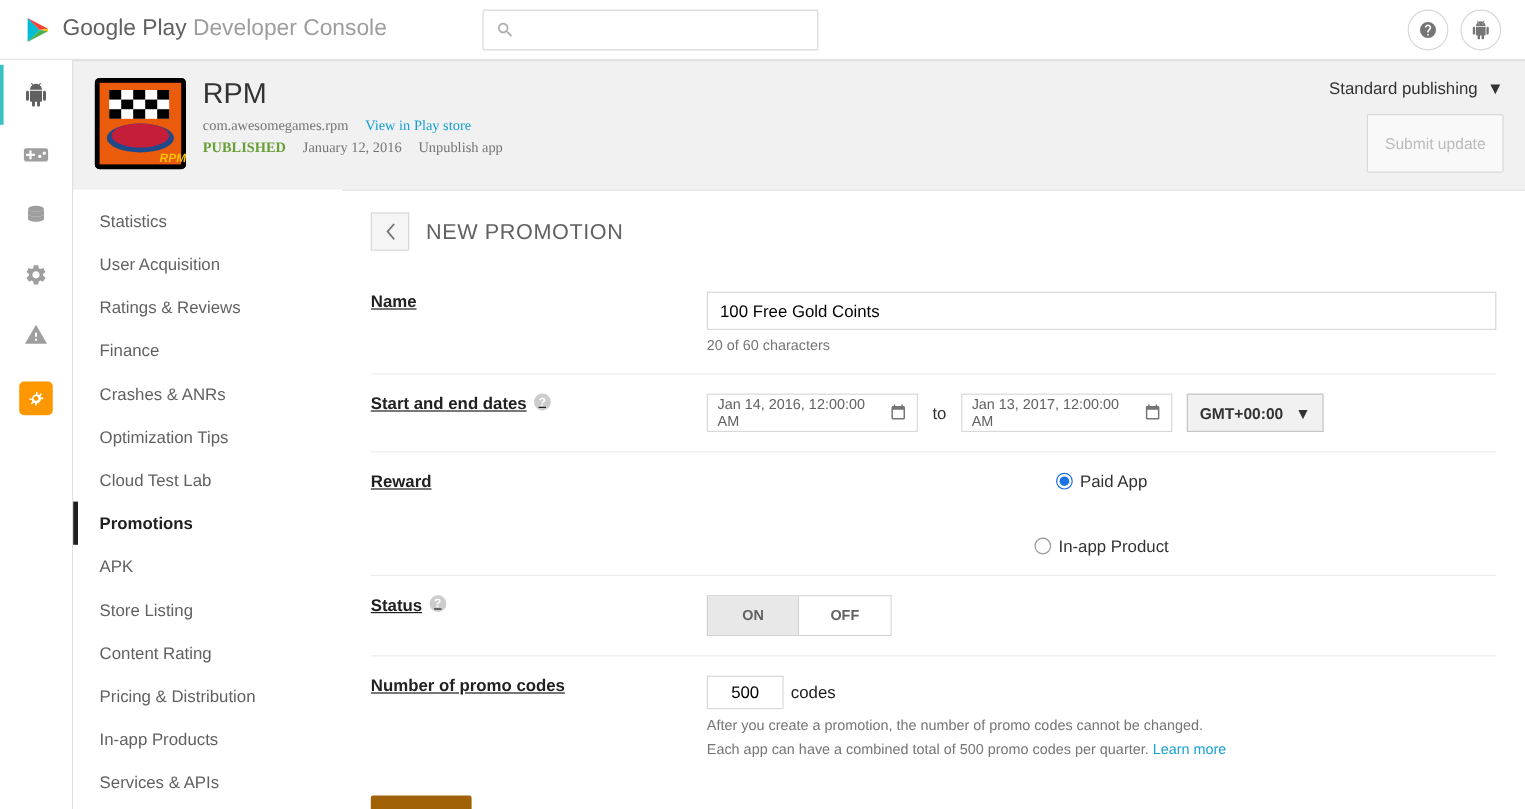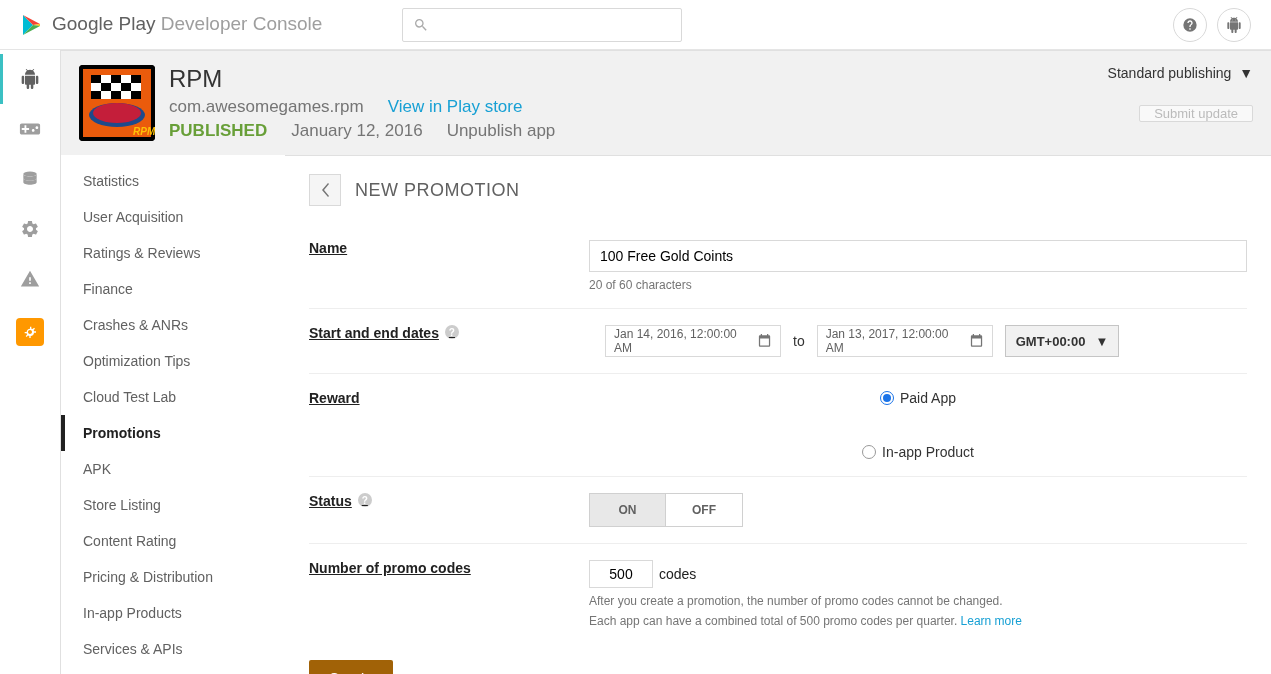--- a/index.html
+++ b/index.html
@@ -23,26 +23,26 @@
   .rail-icon.active { position: relative; }
   .rail-active-bg { position:absolute; left:-20px; top:-14px; width:60px; height:50px; background:#fff; border-left:4px solid #3bc0c3;}
   .rail-badge { width: 28px; height: 28px; background: #ff9800; border-radius: 4px; display: flex; align-items: center; justify-content: center; }
   
   .content { flex: 1; background: #f1f1f1; border: 1px solid #e0e0e0; border-right:none; border-bottom:none;}
   
   
   .app-header { display: flex; padding: 14px 18px; gap: 14px; }
   .app-icon { width: 76px; height: 76px; background: #000; border-radius: 4px; overflow:hidden; display:flex; align-items:center; justify-content:center;}
   .app-meta h1 { font-size: 24px; font-weight: 400; color: #333; margin-bottom: 4px;}
-  .app-meta-row { display: flex; gap: 24px; align-items: center; font-size: 17px; color: #757575; margin-top:4px;}
+  .app-meta-row { display: flex; gap: 14px; align-items: center; font-size: 12px; color: #757575; margin-top:4px;font-family:Liberation Serif, serif;}
   .link-blue { color: #17a0d4; cursor: pointer; }
   .published { color: #689f38; font-weight: bold; }
   .app-header-right { margin-left: auto; text-align: right; }
-  .pub-mode { font-size: 14px; color: #333; margin-bottom: 24px; cursor:pointer;}
-  .submit-btn { border: 1px solid #d9d9d9; background: #f9f9f9; color: #bbb; padding: 0 14px; border-radius: 2px; font-size: 13px;}
+  .pub-mode { font-size: 14px; color: #333; margin-bottom: 14px; cursor:pointer;}
+  .submit-btn { border: 1px solid #d9d9d9; background: #f9f9f9; color: #bbb; padding: 16px 14px; border-radius: 2px; font-size: 13px;}
   
   
   .two-pane { display: flex; }
   .sidebar { width: 225px; background: #fff; border-right: 1px solid #e0e0e0; padding: 8px 0; }
   .side-item { padding: 10px 22px; font-size: 14px; color: #616161; cursor: pointer; }
   .side-item.active { font-weight: bold; color: #212121; border-left: 4px solid #212121; padding-left: 18px; }
   
   .pane { flex: 1; background: #fff; padding: 18px 24px; border-top:1px solid #e0e0e0; margin-left:-1px;}
   .pane-header { display: flex; align-items: center; gap: 14px; margin-bottom: 18px; }
   .back-btn { width: 32px; height: 32px; border: 1px solid #d9d9d9; background: #f5f5f5; display: flex; align-items: center; justify-content: center; cursor: pointer; }
@@ -50,21 +50,21 @@
   
   .form-row { display: flex; padding: 16px 0; border-bottom: 1px solid #eee; }
   .form-row:last-of-type { border-bottom: none;}
   .form-label { width: 280px; font-size: 14px; font-weight: bold; color: #212121; display:flex; align-items:flex-start; gap:6px;text-decoration:underline;}
   .help-icon { width: 14px; height: 14px; background: #ccc; border-radius: 50%; display: inline-flex; align-items:center; justify-content:center; color:#fff; font-size:10px; font-weight:bold;}
   .form-control { flex: 1; }
   .text-input { width: 100%; height: 32px; border: 1px solid #d9d9d9; padding: 0 10px; font-size: 14px; }
   .hint { font-size: 12px; color: #757575; margin-top: 6px; }
   
   .date-input { height: 32px; border: 1px solid #d9d9d9; padding: 0 8px; font-size: 12px; color:#616161; display:inline-flex; align-items:center; gap:8px; width:176px; justify-content:space-between;}
-  .date-row { display:flex; align-items:center; gap:12px;margin-left:16px;}
+  .date-row { display:flex; align-items:center; gap:12px;}
   .tz-select { height: 32px; border: 1px solid #c5c5c5; background: #f1f1f1; padding: 0 10px; font-size: 13px; font-weight:bold; color:#333; display:inline-flex; align-items:center; gap:10px; cursor:pointer;}
   
   .radio-row { display: flex; gap: 38px; align-items: center; flex-direction: column; }
   .radio { display: inline-flex; align-items: center; gap: 6px; cursor: pointer; font-size:14px;}
   .radio-circle { width: 14px; height: 14px; border: 1px solid #999; border-radius: 50%; display:inline-flex; align-items:center; justify-content:center;}
   .radio.checked .radio-circle { border-color: #1a73e8; }
   .radio.checked .radio-circle::after { content:''; width:8px; height:8px; background:#1a73e8; border-radius:50%;}
   
   .toggle-group { display: inline-flex; border: 1px solid #d0d0d0; }
   .toggle-btn { width: 76px; height: 32px; display: flex; align-items: center; justify-content: center; font-size: 12px; font-weight: bold; color: #616161; cursor: pointer; background:#fff;}

